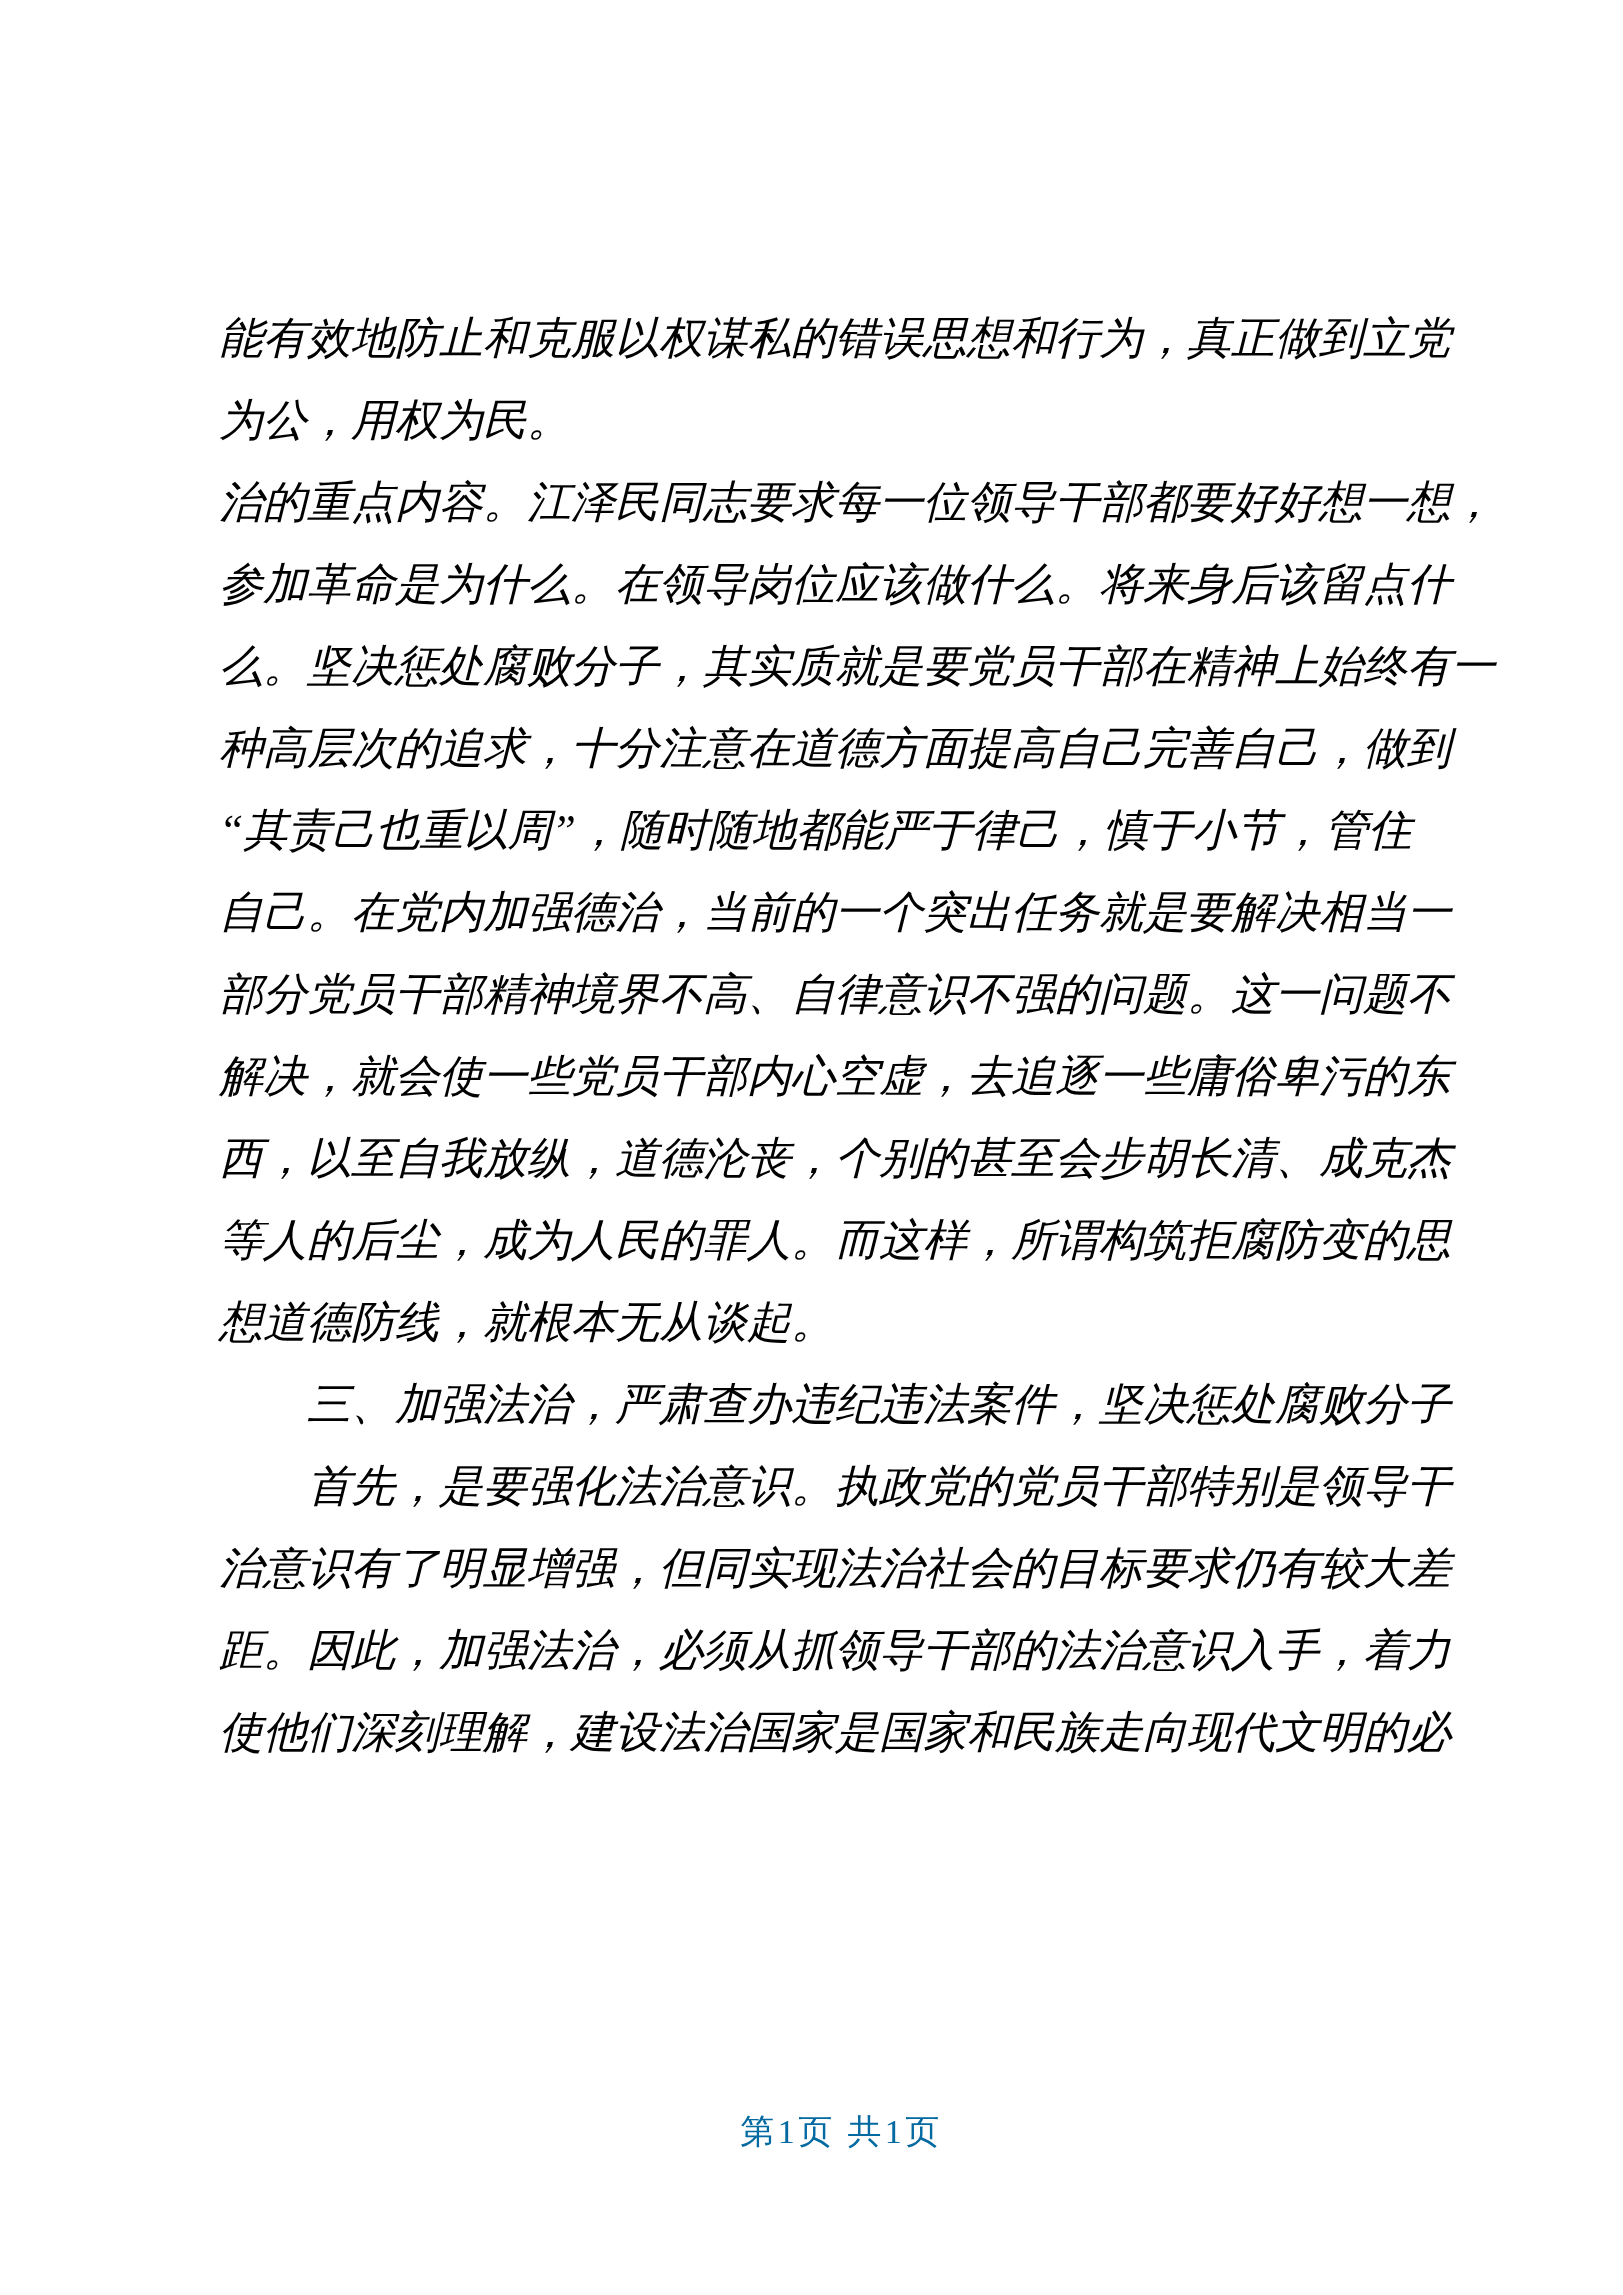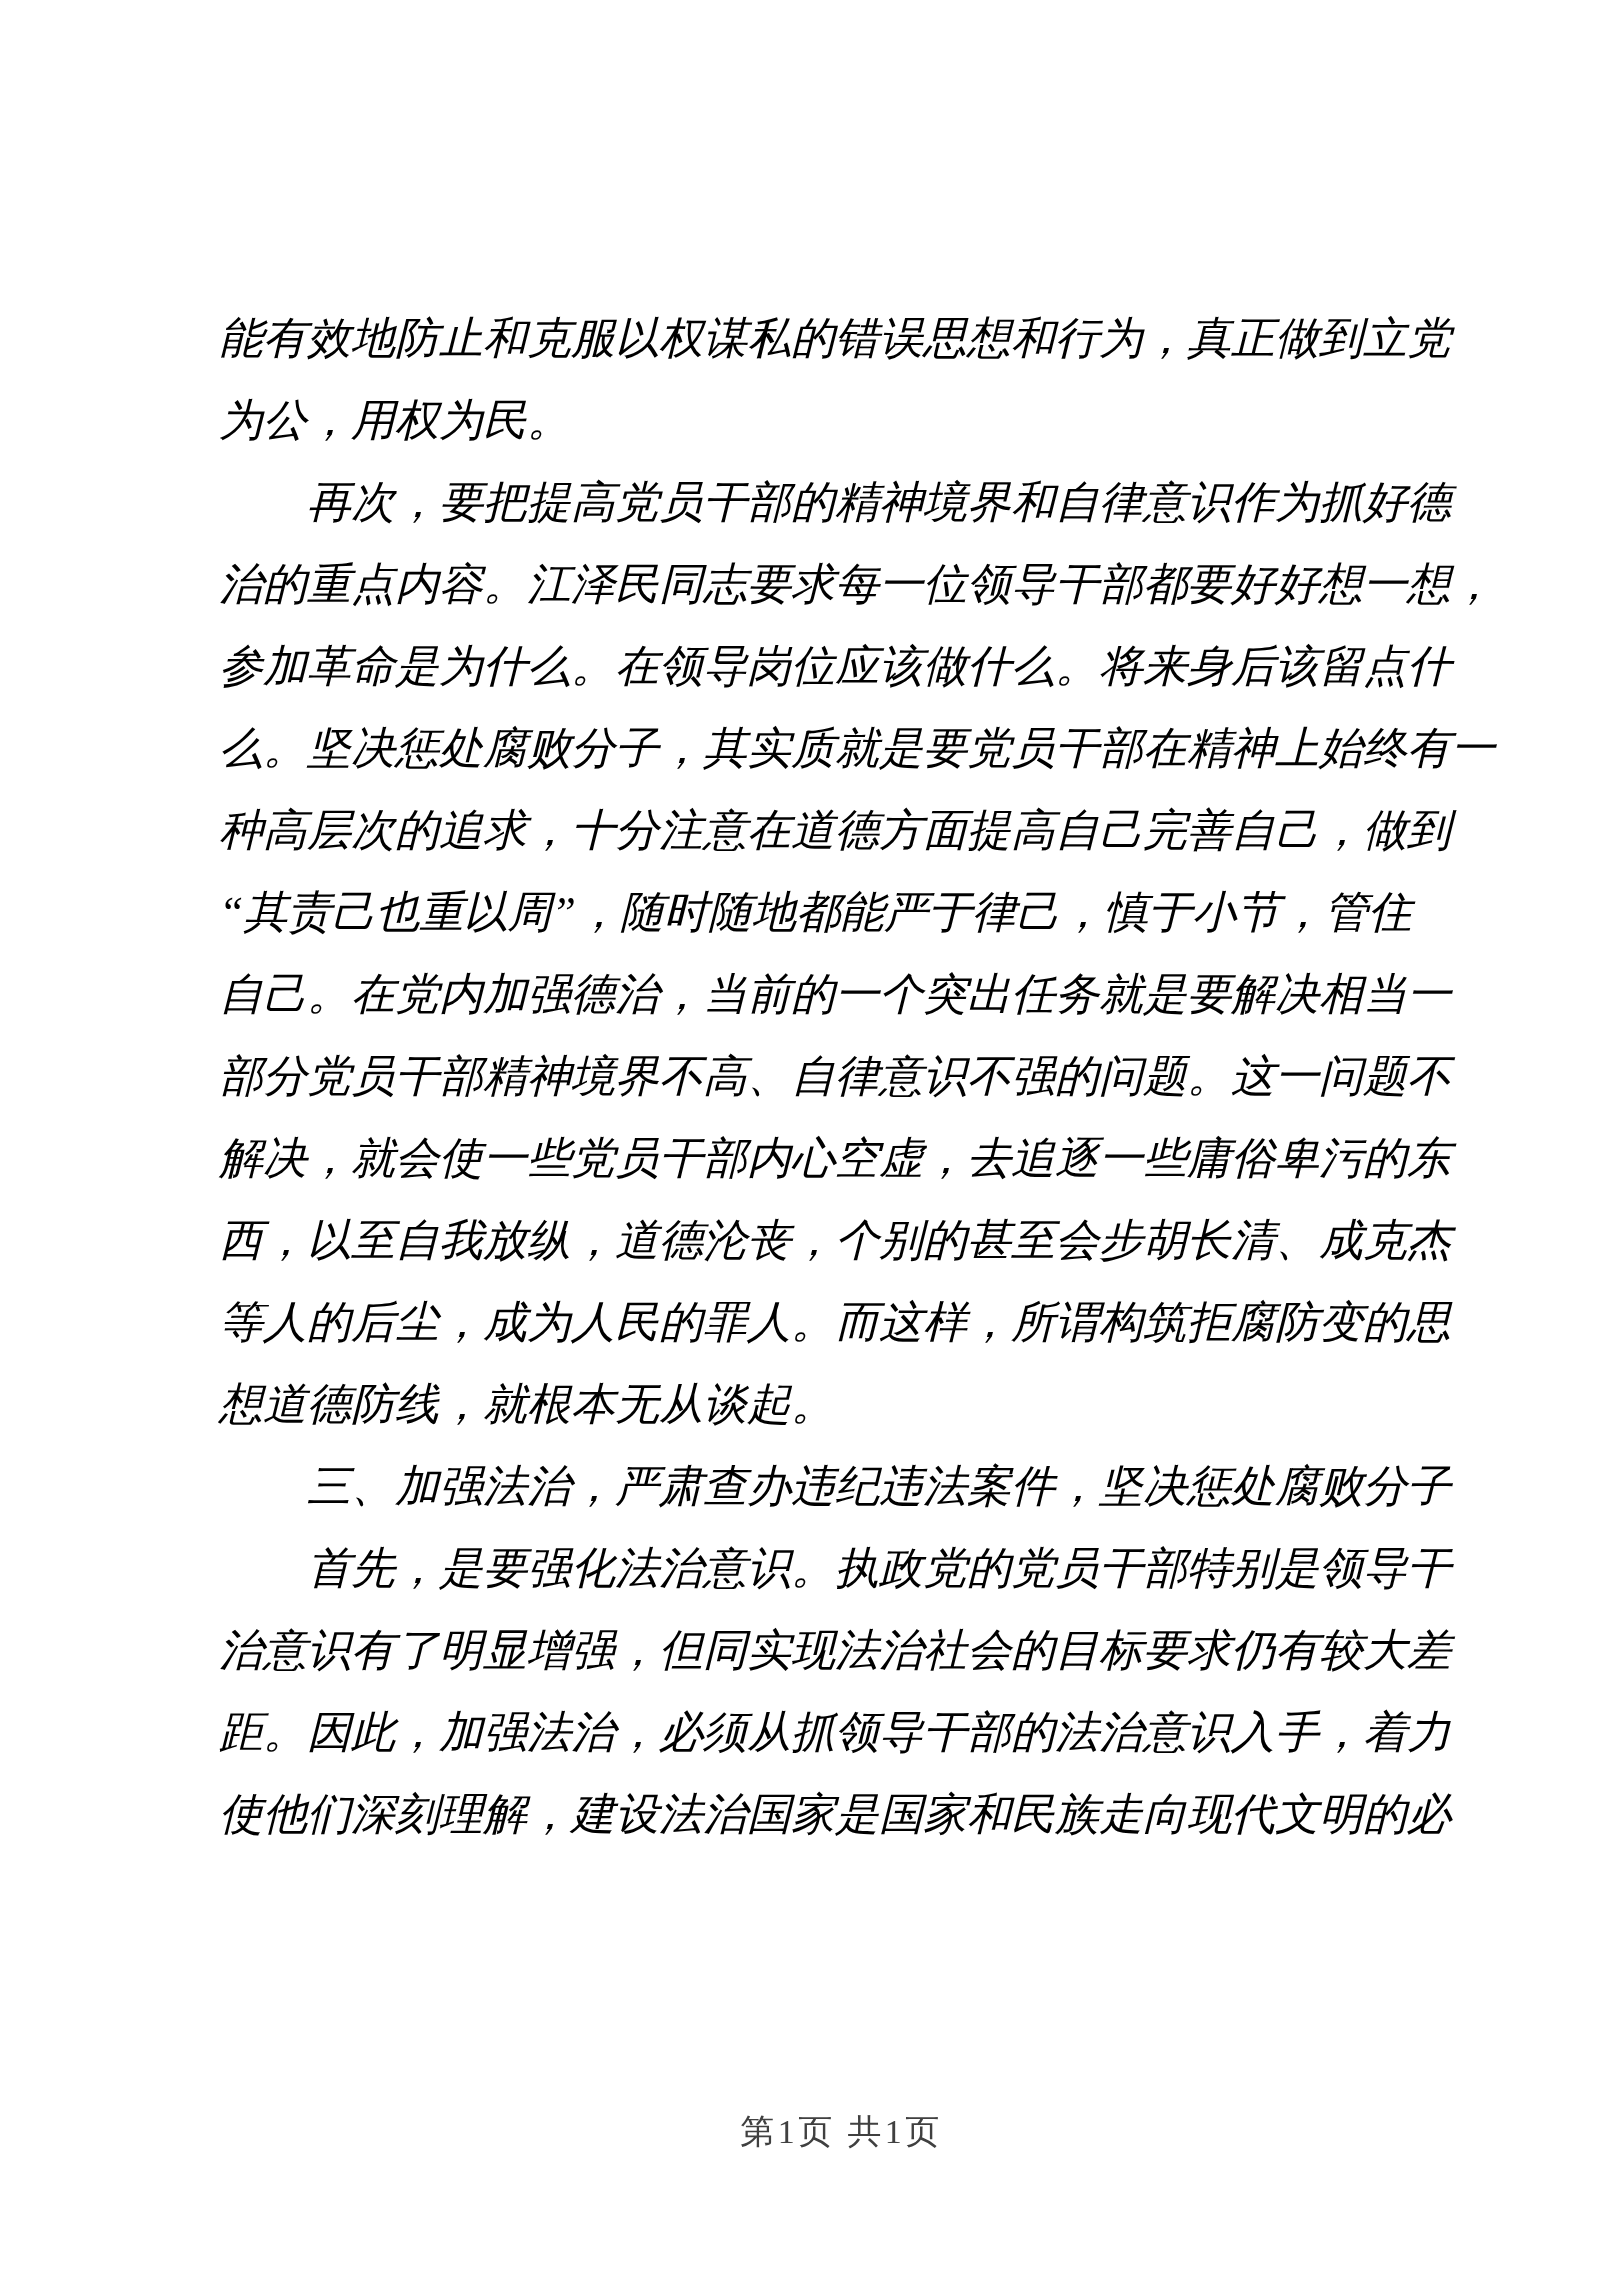--- a/index.html
+++ b/index.html
@@ -36,31 +36,30 @@
     position: absolute;
     left: 219px;
     top: 2108px;
     width: 1245px;
     height: 48px;
     line-height: 48px;
     text-align: center;
     font-size: 34px;
     font-style: normal;
     letter-spacing: 3.4px;
-    color: #404040;
+    color: #0369a1;
   }
 </style>
 </head>
 <body>
 
 <div class="page">
   <div class="textblock">
     <div class="line">能有效地防止和克服以权谋私的错误思想和行为，真正做到立党</div>
     <div class="line">为公，用权为民。</div>
-    <div class="line">　　再次，要把提高党员干部的精神境界和自律意识作为抓好德</div>
     <div class="line">治的重点内容。江泽民同志要求每一位领导干部都要好好想一想，</div>
     <div class="line">参加革命是为什么。在领导岗位应该做什么。将来身后该留点什</div>
     <div class="line">么。坚决惩处腐败分子，其实质就是要党员干部在精神上始终有一</div>
     <div class="line">种高层次的追求，十分注意在道德方面提高自己完善自己，做到</div>
     <div class="line">“其责己也重以周”，随时随地都能严于律己，慎于小节，管住</div>
     <div class="line">自己。在党内加强德治，当前的一个突出任务就是要解决相当一</div>
     <div class="line">部分党员干部精神境界不高、自律意识不强的问题。这一问题不</div>
     <div class="line">解决，就会使一些党员干部内心空虚，去追逐一些庸俗卑污的东</div>
     <div class="line">西，以至自我放纵，道德沦丧，个别的甚至会步胡长清、成克杰</div>
     <div class="line">等人的后尘，成为人民的罪人。而这样，所谓构筑拒腐防变的思</div>

